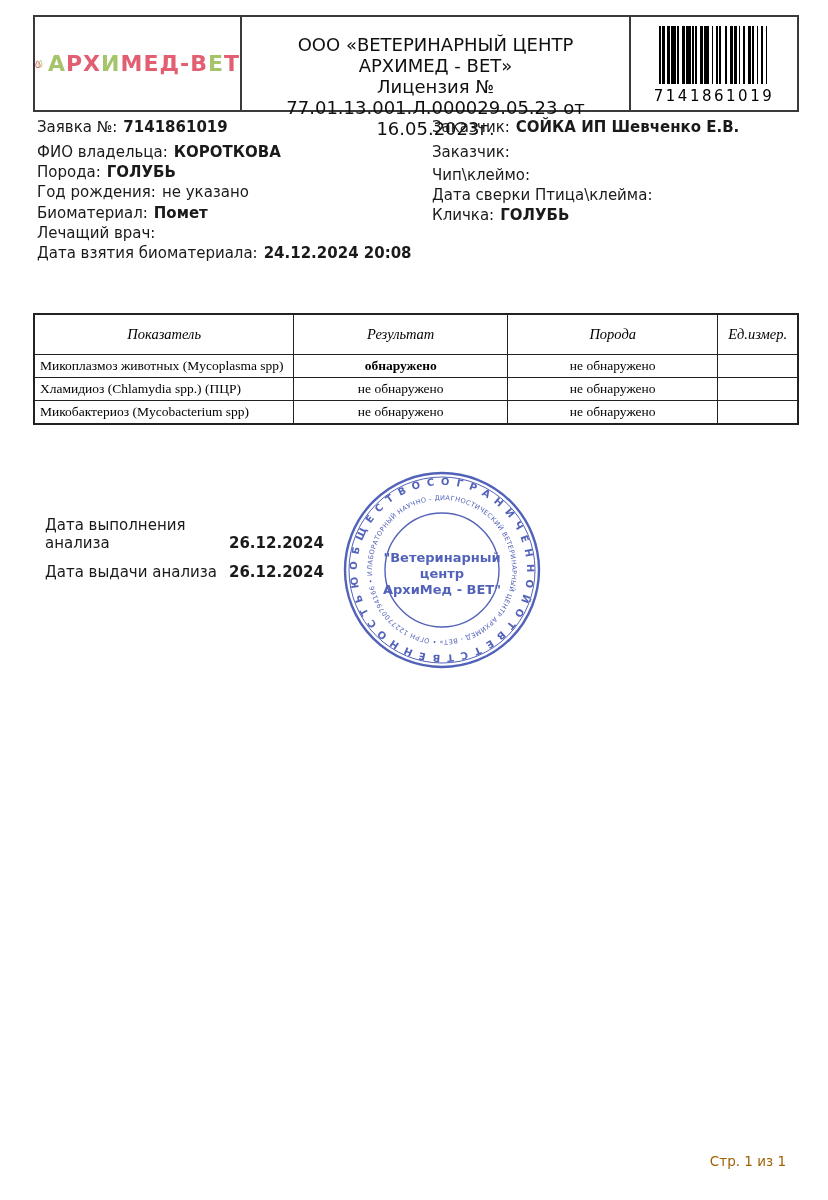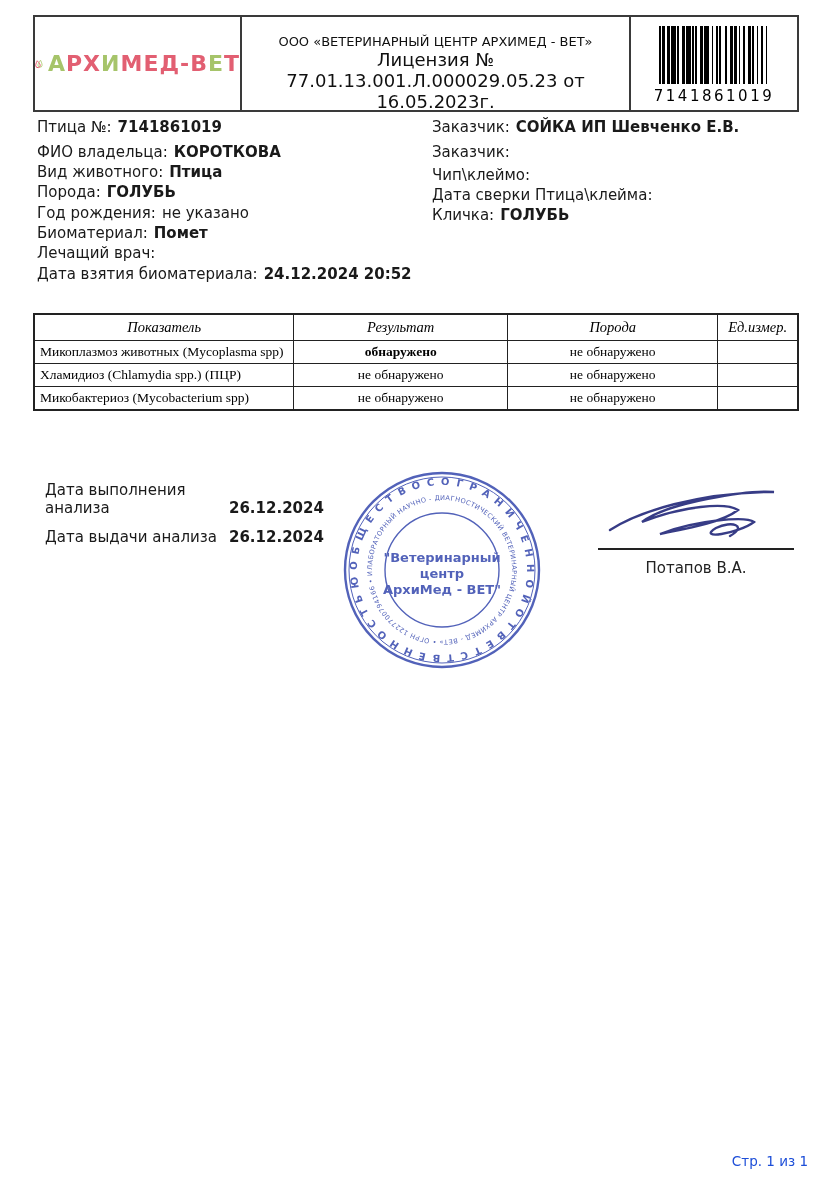--- a/index.html
+++ b/index.html
@@ -4,21 +4,21 @@
 <style>
   * { margin:0; padding:0; box-sizing:border-box; }
   body { background:#e8e8e8; font-family:"DejaVu Sans","Liberation Sans",sans-serif; }
   .page { position:relative; width:828px; height:1200px; background:#ffffff; margin:0 auto; overflow:hidden; color:#1a1a1a; }
 
   
   .header-box { position:absolute; left:33px; top:15px; width:766px; height:97px; border:2px solid #3a3a3a; display:flex; }
   .logo-cell { width:207px; border-right:2px solid #3a3a3a; display:flex; align-items:center; justify-content:center; gap:5px; }
   .logo-word { font-size:22px; letter-spacing:1px; font-weight:bold; white-space:nowrap; }
   .center-cell { flex:1; border-right:2px solid #3a3a3a; display:flex; flex-direction:column; justify-content:space-between; text-align:center; padding:17px 8px 15px; }
-  .org-name { font-size:13px; color:#101010; }
+  .org-name { font-size:18px; color:#101010; }
   .license { font-size:18px; color:#101010; }
   .barcode-cell { width:166px; display:flex; flex-direction:column; align-items:center; justify-content:center; padding-top:4px; }
   .barcode-bars { display:flex; height:58px; }
   .barcode-bars span { display:block; height:100%; }
   .bar-b { background:#000; }
   .bar-w { background:#fff; }
   .barcode-num { font-size:15px; letter-spacing:2.5px; margin-top:3px; color:#000; }
 
   
   .info { position:absolute; left:37px; top:119px; width:762px; font-size:15px; }
@@ -27,41 +27,41 @@
   .line { margin-bottom:3.5px; line-height:1.12; }
   .line .val { margin-left:6px; }
   .gap-b { margin-bottom:8px; }
   .gap-s { margin-bottom:6px; }
 
   
   .section-title { position:absolute; left:33px; top:284px; width:766px; text-align:center;
       font-family:"Liberation Serif",serif; font-weight:bold; font-size:17.5px; color:#000; }
   table.results { position:absolute; left:33px; top:313px; width:766px; border-collapse:collapse; border:2px solid #222;
       font-family:"Liberation Serif",serif; }
-  table.results th { border:1px solid #222; font-style:italic; font-weight:normal; font-size:14.5px; padding:4px 4px; text-align:center; color:#000; }
+  table.results th { border:1px solid #222; font-style:italic; font-weight:normal; font-size:14.5px; padding:11px 4px; text-align:center; color:#000; }
   table.results td { border:1px solid #222; font-size:13.5px; padding:3px 5px; text-align:center; color:#000; }
   table.results td.ind { text-align:left; }
   td.positive { color:#cc2222; font-weight:bold; }
 
   
-  .dates { position:absolute; left:45px; top:481px; font-size:15px; }
+  .dates { position:absolute; left:45px; top:516px; font-size:15px; }
   .date-row { margin-bottom:11px; }
   .dlbl { display:inline-block; width:184px; }
   .dval { font-weight:bold; }
 
   
   .stamp { position:absolute; left:340px; top:468px; opacity:0.88; }
 
   
   .signature-block { position:absolute; left:598px; top:478px; width:196px; }
   .sig-line { border-top:2px solid #222; margin-top:0px; }
   .sig-name { margin-top:9px; text-align:center; font-size:15px; color:#222; }
 
   
-  .footer { position:absolute; right:20px; top:1153px; font-size:13.5px; color:#1d4ed8; }
+  .footer { position:absolute; right:42px; top:1153px; font-size:13.5px; color:#a16207; }
 </style>
 </head>
 <body>
 
 <div class="page">
 
   <div class="header-box">
     <div class="logo-cell">
       <svg width="44" height="48" viewBox="0 0 44 48">
         <path d="M15 6 C15 6 3 23 3 32 a12.5 12.5 0 0 0 25 0 C28 23 15 6 15 6 Z" fill="none" stroke="#e8556b" stroke-width="5" transform="rotate(-8 15 26)"></path>
@@ -123,28 +123,27 @@
           <span class="bar-w" style="width: 3px;"></span>
           <span class="bar-b" style="width: 1.5px;"></span>
           <span class="bar-w" style="width: 1.5px;"></span>
         </div>
       <div class="barcode-num">7141861019</div>
     </div>
   </div>
 
   <div class="info">
     <div class="info-col-left">
-      <div class="line gap-b"><span>Птица №:</span><b class="val">7141861019</b></div>
+      <div class="line gap-b"><span>Заявка №:</span><b class="val">7141861019</b></div>
       <div class="line"><span>ФИО владельца:</span><b class="val">КОРОТКОВА</b></div>
-      <div class="line"><span>Вид животного:</span><b class="val">Птица</b></div>
       <div class="line"><span>Порода:</span><b class="val">ГОЛУБЬ</b></div>
       <div class="line"><span>Год рождения:</span><span class="val">не указано</span></div>
       <div class="line"><span>Биоматериал:</span><b class="val">Помет</b></div>
       <div class="line"><span>Лечащий врач:</span><span class="val"></span></div>
-      <div class="line"><span>Дата взятия биоматериала:</span><b class="val">24.12.2024 20:52</b></div>
+      <div class="line"><span>Дата взятия биоматериала:</span><b class="val">24.12.2024 20:08</b></div>
     </div>
     <div class="info-col-right">
       <div class="line gap-b"><span>Заказчик:</span><b class="val">СОЙКА ИП Шевченко Е.В.</b></div>
       <div class="line gap-s"><span>Заказчик:</span><span class="val"></span></div>
       <div class="line"><span>Чип\клеймо:</span><span class="val"></span></div>
       <div class="line"><span>Дата сверки Птица\клейма:</span><span class="val"></span></div>
       <div class="line"><span>Кличка:</span><b class="val">ГОЛУБЬ</b></div>
     </div>
   </div>
 
@@ -211,23 +210,16 @@
     <text font-size="6.6" fill="#3b4db0" letter-spacing="0.4" font-family="DejaVu Sans, sans-serif">
       <textPath href="#ringInner">ЛАБОРАТОРНЫЙ НАУЧНО - ДИАГНОСТИЧЕСКИЙ ВЕТЕРИНАРНЫЙ ЦЕНТР АРХИМЕД - ВЕТ» • ОГРН 1227700794166 • ИНН 7735435061 •</textPath>
     </text>
     <g font-family="DejaVu Sans, sans-serif" font-size="13" font-weight="bold" fill="#3b4db0" text-anchor="middle">
       <text x="102" y="94">"Ветеринарный</text>
       <text x="102" y="110">центр</text>
       <text x="102" y="126">АрхиМед - ВЕТ"</text>
     </g>
   </svg>
 
-  <div class="signature-block">
-    <svg width="196" height="66" viewBox="0 0 196 66">
-      <path d="M12,52 C40,34 100,14 176,14 C150,12 70,24 44,44 C84,28 128,24 140,32 C122,46 80,52 62,56 C98,42 148,38 156,44 C140,56 98,62 118,50 C134,42 150,48 132,58" fill="none" stroke="#2c3180" stroke-width="2.4" stroke-linecap="round" opacity="0.95"></path>
-    </svg>
-    <div class="sig-line"></div>
-    <div class="sig-name">Потапов В.А.</div>
-  </div>
 
   <div class="footer">Стр. 1 из 1</div>
 
 </div>
 
 </body></html>

